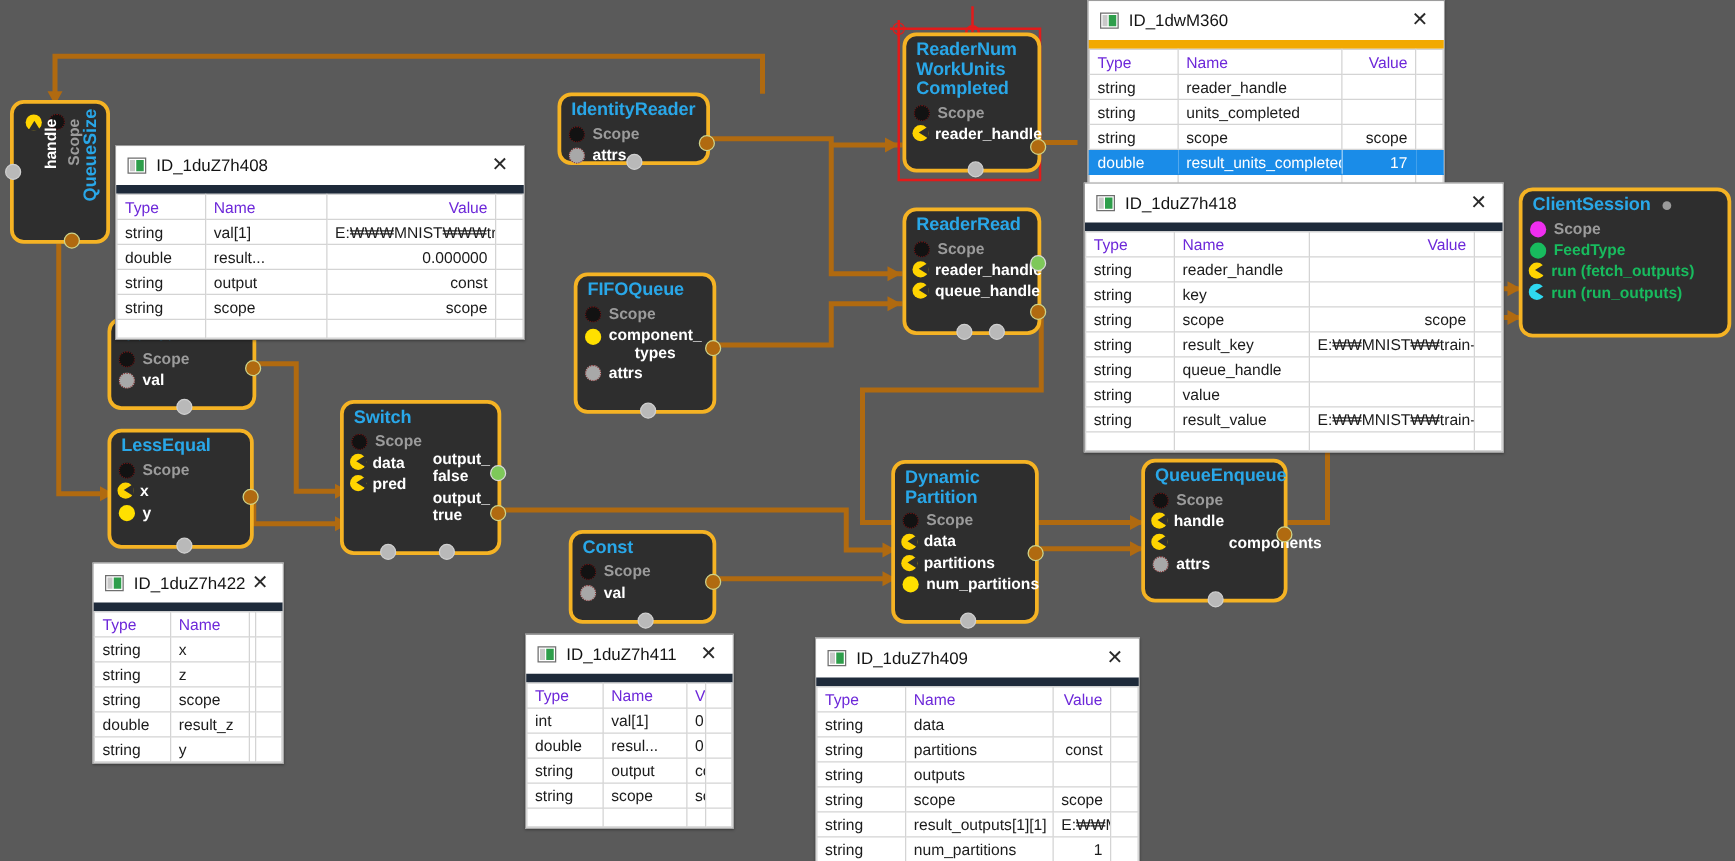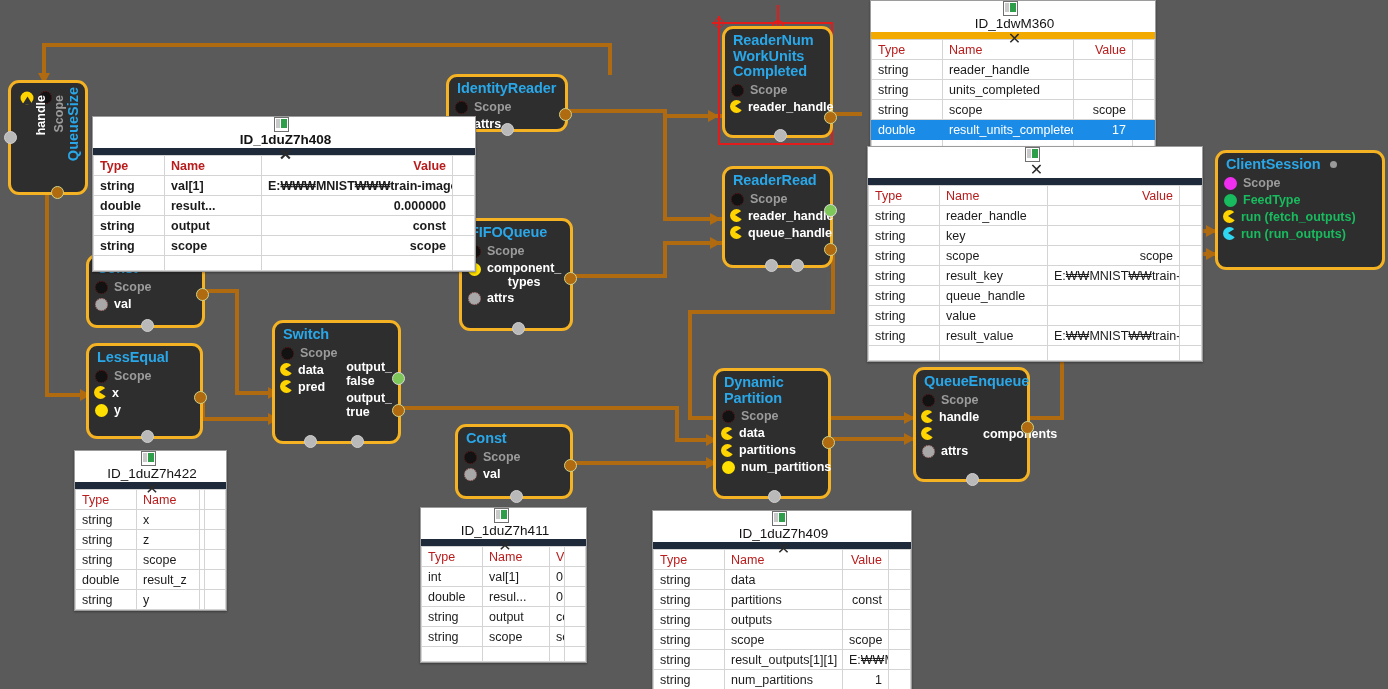--- a/index.html
+++ b/index.html
@@ -89,40 +89,40 @@
   
   .win{
     position:absolute;background:#ffffff;
     border:1px solid #9c9c9c;
     box-sizing:border-box;
     font-size:12.5px;color:#1b1b1b;
     box-shadow:0 1px 2px rgba(0,0,0,.35);
   }
   .win .titlebar{
     height:31px;display:flex;align-items:center;
-    padding:0 6px 0 9px;background:#ffffff;flex-direction:column;
+    padding:0 6px 0 9px;background:#ffffff;
   }
   .wicon{width:15px;height:13px;flex:0 0 15px;margin-right:8px;position:relative;
     border:1px solid #6f6f6f;box-sizing:border-box;background:#fff;}
   .wicon:before{content:"";position:absolute;left:1px;top:1px;width:4px;height:9px;background:#c9c9c9;}
   .wicon:after{content:"";position:absolute;left:6px;top:1px;width:6px;height:9px;background:#2e9e4b;}
   .wtitle{flex:1;font-size:13.5px;color:#131313;}
   .wclose{
     width:26px;height:26px;display:flex;align-items:center;justify-content:center;
     font-size:16px;color:#2a2a2a;cursor:pointer;line-height:1;
   }
   .hdrstrip{height:7px;background:#1e2a3a;}
   .hdrstrip.active{background:#f2a900;}
   table.props{border-collapse:collapse;width:100%;table-layout:fixed;}
   table.props td{
     border:1px solid #d4d4d4;
     padding:1px 6px;height:17px;line-height:16px;
     overflow:hidden;white-space:nowrap;
   }
-  table.props tr.head td{color:#b91c1c;}
+  table.props tr.head td{color:#6d28d9;}
   td.c-type{width:58px;}
   td.c-name{width:84px;}
   td.c-val{text-align:right;}
   td.c-pad{width:9px;border-left:1px solid #d4d4d4;}
   tr.sel td{background:#1a8ce8;color:#fff;border-color:#1a8ce8;}
   tr.spacer td{height:12px;}
 </style>
 </head>
 <body>
 
@@ -404,21 +404,21 @@
       <span class="plabel" style="margin-left:4px;">components</span>
     </div>
     <div class="port-row">
       <span class="dot gray"></span>
       <span class="plabel">attrs</span>
     </div>
     <div class="knob" style="right:-7px;top:51px;"></div>
     <div class="knob plain-gray" style="left:50px;bottom:-7px;"></div>
   </div>
 
-  <div class="win" id="w-408" style="left:92px;top:116px;width:384px;font-weight:bold;">
+  <div class="win" id="w-408" style="left:92px;top:116px;width:328px;">
     <div class="titlebar">
       <span class="wicon"></span>
       <span class="wtitle">ID_1duZ7h408</span>
       <span class="wclose">✕</span>
     </div>
     <div class="hdrstrip"></div>
     <table class="props">
       <tbody>
           <tr class="head">
         <td class="c-type">Type</td>
@@ -505,20 +505,21 @@
         <td></td>
             <td class="c-pad"></td>
       </tr>
     </tbody>
       </table>
   </div>
 
   <div class="win" id="w-418" style="left:867px;top:146px;width:336px;">
     <div class="titlebar">
       <span class="wicon"></span>
+      <span class="wtitle">ID_1duZ7h418</span>
       <span class="wclose">✕</span>
     </div>
     <div class="hdrstrip"></div>
     <table class="props">
       <tbody>
           <tr class="head">
         <td class="c-type">Type</td>
         <td class="c-name" style="width:95px;">Name</td>
         <td class="c-val">Value</td>
         <td class="c-pad"></td>

